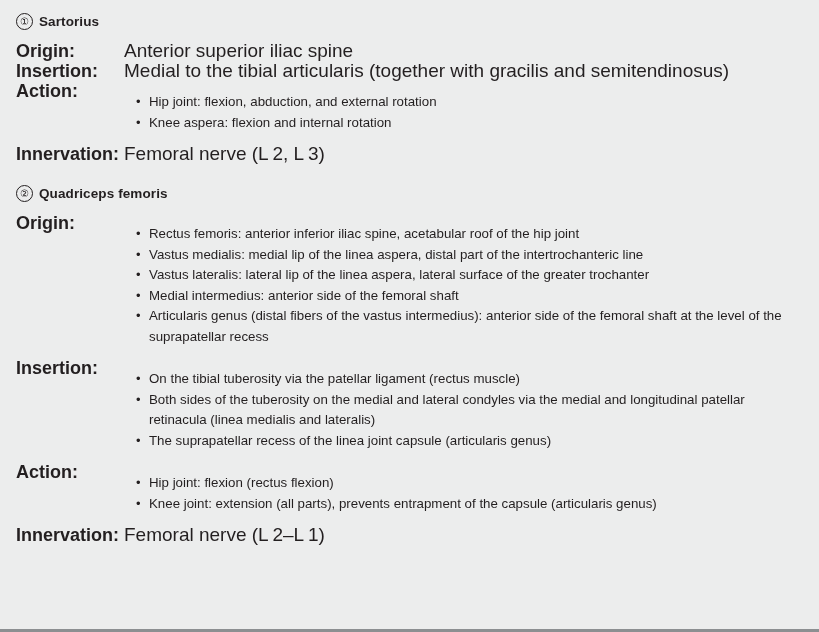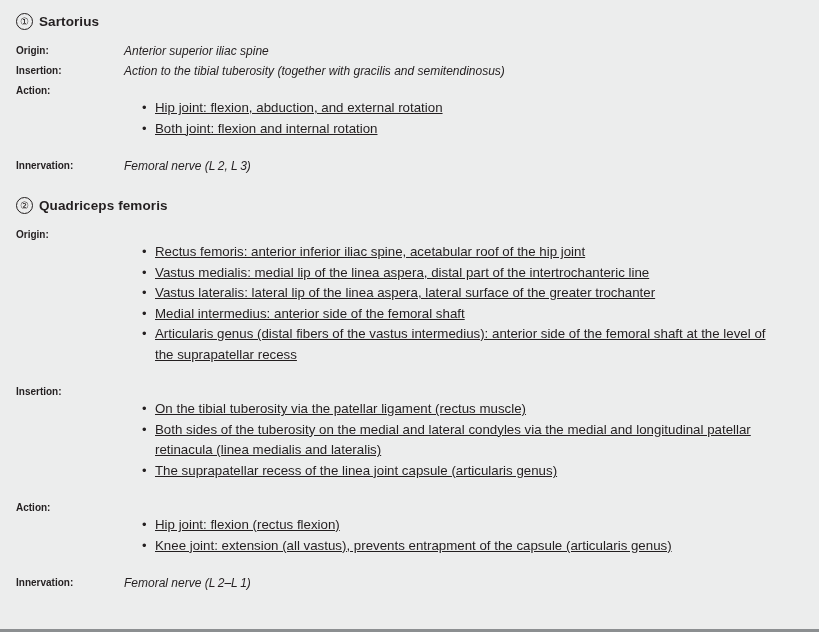--- a/index.html
+++ b/index.html
@@ -60,40 +60,38 @@
   table.rows {
     border-collapse: collapse;
     width: 100%;
   }
   table.rows td {
     vertical-align: top;
     padding: 0;
   }
   td.label {
     width: 108px;
-    font-size: 10px;
+    font-size: 18px;
     font-weight: bold;
     white-space: nowrap;
     padding-right: 6px;
     line-height: 20px;
   }
   td.value {
     font-size: 13.3px;
     line-height: 20px;
   }
   .plain-line {
     line-height: 20px;
-    font-size: 12px;
-    font-style: italic;
+    font-size: 19px;
   }
   ul.bullets {
-    margin: 17px;
+    margin: 11px;
     padding: 0;
     list-style: none;
-    text-decoration: underline;
   }
   ul.bullets li {
     position: relative;
     padding-left: 14px;
     line-height: 20.5px;
     font-size: 13.3px;
     margin: 0;
   }
   ul.bullets li::before {
     content: "\2022";
@@ -118,29 +116,29 @@
       <tbody>
           <tr>
         <td class="label">Origin:</td>
         <td class="value">
           <div class="plain-line">Anterior superior iliac spine</div>
         </td>
       </tr>
       <tr>
         <td class="label">Insertion:</td>
         <td class="value">
-          <div class="plain-line">Action to the tibial tuberosity (together with gracilis and semitendinosus)</div>
+          <div class="plain-line">Medial to the tibial articularis (together with gracilis and semitendinosus)</div>
         </td>
       </tr>
       <tr>
         <td class="label">Action:</td>
         <td class="value">
           <ul class="bullets">
             <li>Hip joint: flexion, abduction, and external rotation</li>
-            <li>Both joint: flexion and internal rotation</li>
+            <li>Knee aspera: flexion and internal rotation</li>
           </ul>
         </td>
       </tr>
       <tr>
         <td class="label">Innervation:</td>
         <td class="value">
           <div class="plain-line">Femoral nerve (L 2, L 3)</div>
         </td>
       </tr>
     </tbody>
@@ -176,21 +174,21 @@
             <li>Both sides of the tuberosity on the medial and lateral condyles via the medial and longitudinal patellar retinacula (linea medialis and lateralis)</li>
             <li>The suprapatellar recess of the linea joint capsule (articularis genus)</li>
           </ul>
         </td>
       </tr>
       <tr>
         <td class="label">Action:</td>
         <td class="value">
           <ul class="bullets">
             <li>Hip joint: flexion (rectus flexion)</li>
-            <li>Knee joint: extension (all vastus), prevents entrapment of the capsule (articularis genus)</li>
+            <li>Knee joint: extension (all parts), prevents entrapment of the capsule (articularis genus)</li>
           </ul>
         </td>
       </tr>
       <tr>
         <td class="label">Innervation:</td>
         <td class="value">
           <div class="plain-line">Femoral nerve (L 2–L 1)</div>
         </td>
       </tr>
     </tbody>

